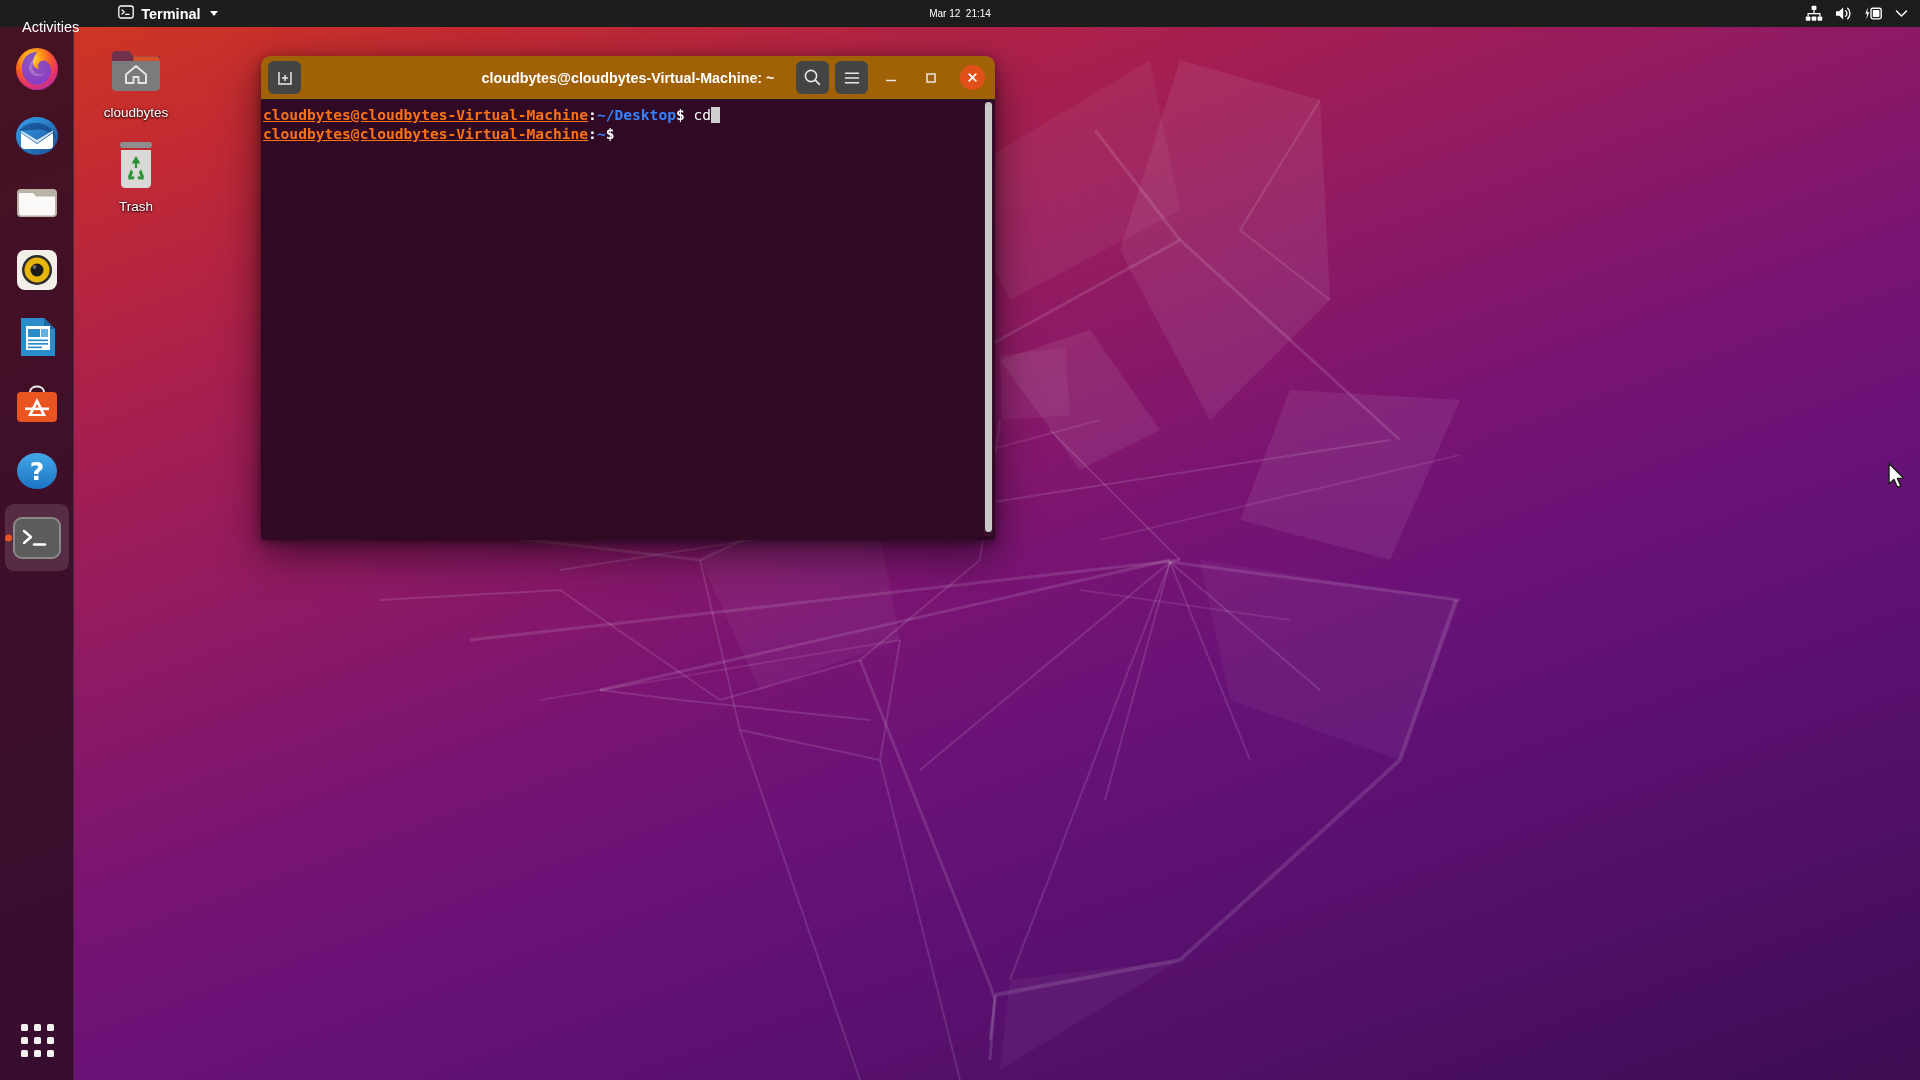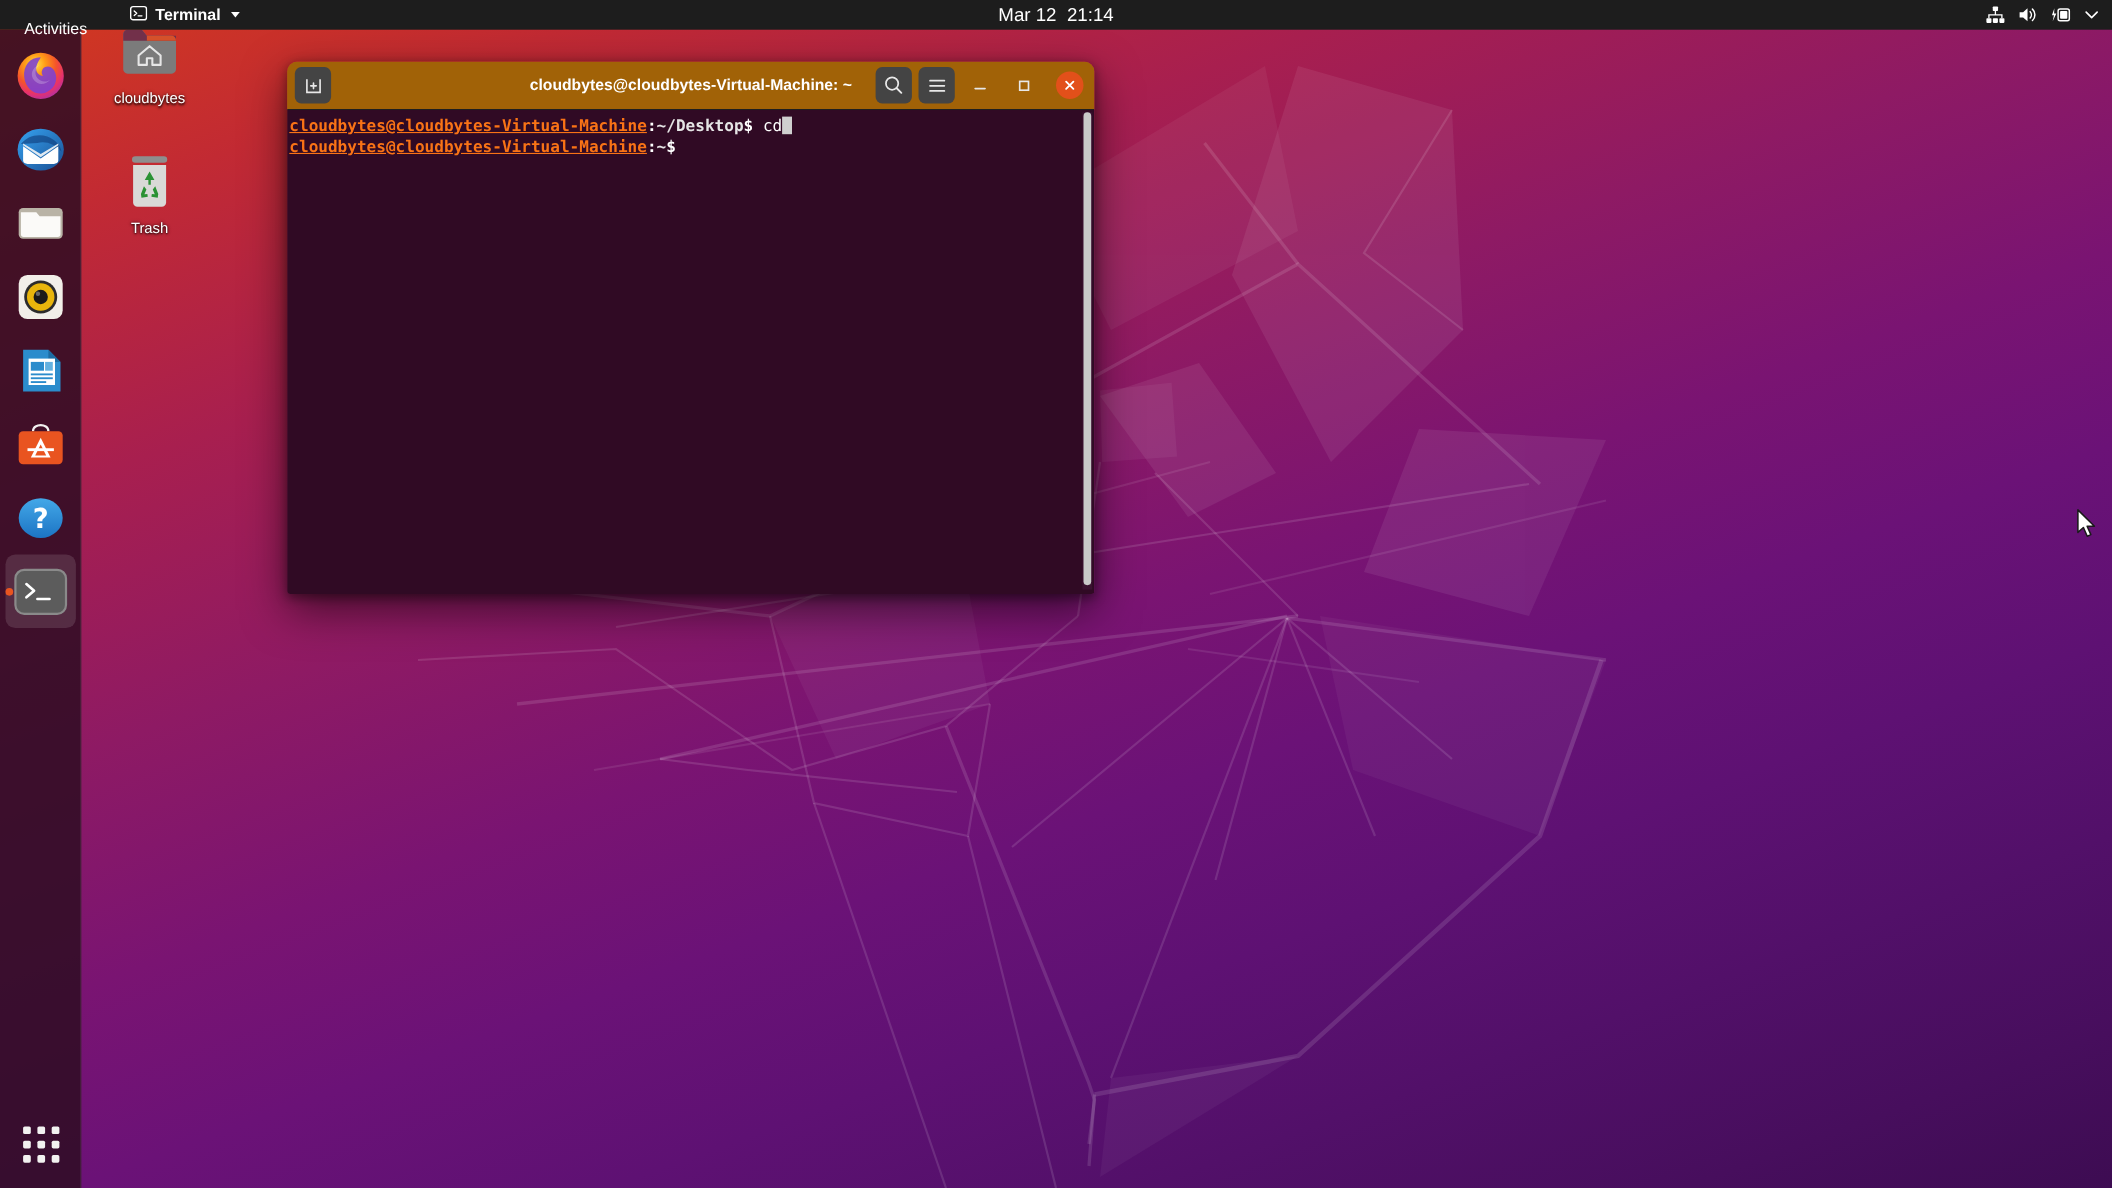--- a/index.html
+++ b/index.html
@@ -44,21 +44,21 @@
     padding:0 9px; height:27px; cursor:pointer; border-radius:4px;
   }
   .tb-app-name{ font-weight:700; font-size:14.5px; }
   .tri-down{
     width:0;height:0;border-left:4.5px solid transparent;
     border-right:4.5px solid transparent;border-top:5px solid #ffffff;
     margin-left:2px;
   }
   .tb-clock{
     position:absolute; left:50%; transform:translateX(-50%);
-    font-size:17px; white-space:pre; cursor:pointer;
+    font-size:10px; white-space:pre; cursor:pointer;
   }
   .tb-right{
     position:absolute; right:12px; display:flex; align-items:center; gap:11px;
     cursor:pointer;
   }
   .tb-right svg{ display:block; }
 
   
   #dock{
     position:absolute; left:0; top:27px; width:74px; height:1053px;
@@ -136,21 +136,21 @@
     background:#300a24; overflow:hidden;
   }
   #term-text{
     padding:6px 0 0 2px;
     font-family:"DejaVu Sans Mono","Liberation Mono",monospace;
     font-size:14.6px; line-height:18.5px; white-space:pre;
     color:#ffffff;
   }
   .c-user{ color:#f97316; font-weight:700;text-decoration:underline; }
   .c-colon{ color:#ffffff; font-weight:700; }
-  .c-path{ color:#e5e5e5; font-weight:700; }
+  .c-path{ color:#3b82f6; font-weight:700; }
   .c-dollar{ color:#ffffff; font-weight:700; }
   .c-cmd{ color:#ffffff;margin-top:48px; }
   .cursor-block{
     display:inline-block; width:8.5px; height:16px; background:#cfcfcf;
     vertical-align:-3px;
   }
   #term-scroll{
     position:absolute; right:2px; top:46px; width:9px; height:434px;
     background:#3a1230; z-index:3; cursor:pointer;
   }
@@ -379,21 +379,21 @@
         <i></i>
         <i></i>
         <i></i>
         <i></i>
         <i></i>
         <i></i>
     </span>
   </div>
 </div>
 
-<div class="desk-icon" style="left:88px; top:22px;">
+<div class="desk-icon" style="left:88px; top:46px;">
   <span>
     <svg width="56" height="50" viewBox="0 0 56 50">
       <path d="M4 9 C4 6.8 5.8 5 8 5 L21 5 L25.5 10.5 L48 10.5 C50.2 10.5 52 12.3 52 14.5 L52 41 C52 43.2 50.2 45 48 45 L8 45 C5.8 45 4 43.2 4 41 Z" fill="#7b7b7b"></path>
       <path d="M4 9 C4 6.8 5.8 5 8 5 L21 5 L25.5 10.5 L52 10.5 L52 15 L4 15 Z" fill="#72304a"></path>
       <path d="M25.5 10.5 L48 10.5 C50.2 10.5 52 12.3 52 14.5 L52 15 L25.5 15 Z" fill="#d5512a"></path>
       <path d="M28 20 L38 28.5 L38 37 L30.5 37 L30.5 31 L25.5 31 L25.5 37 L18 37 L18 28.5 Z" fill="none" stroke="#e6e6e6" stroke-width="1.9" stroke-linejoin="round"></path>
     </svg>
   </span>
   <div class="lbl">cloudbytes</div>
 </div>

